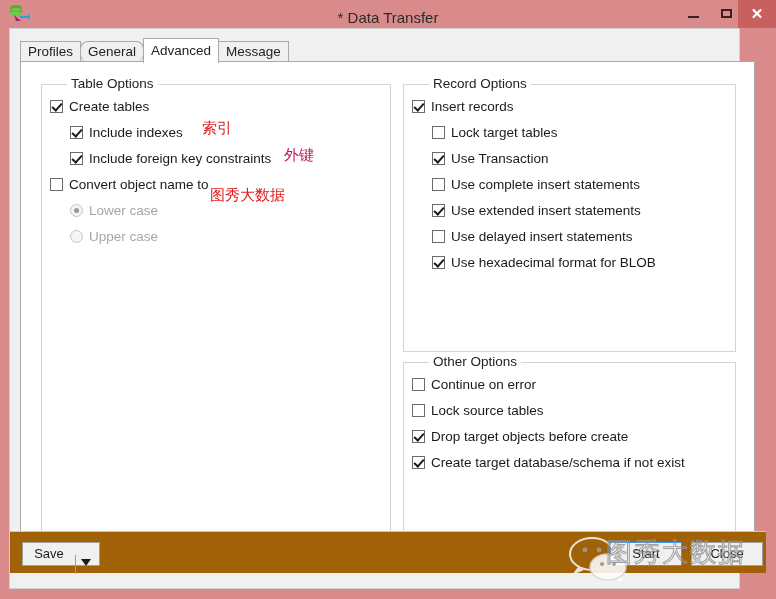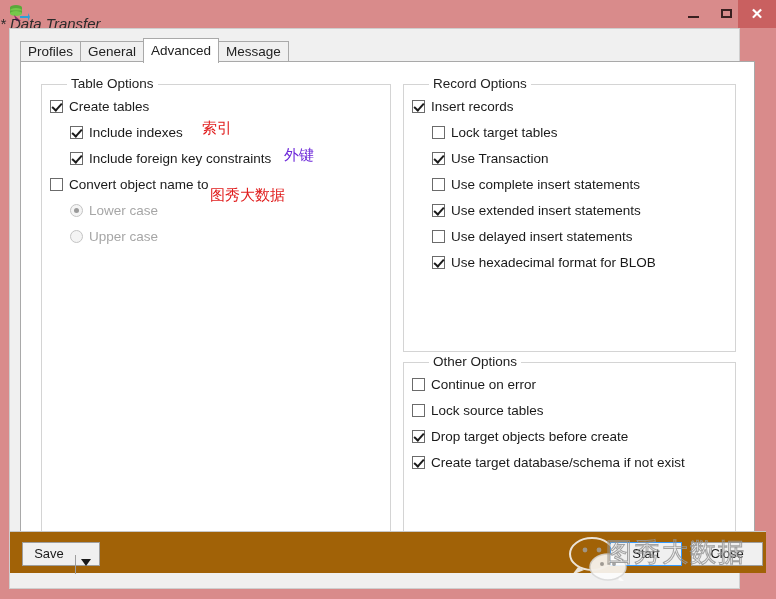--- a/index.html
+++ b/index.html
@@ -19,26 +19,26 @@
   .titlebar {
     position: absolute; left: 0; top: 0;
     width: 776px; height: 28px;
     background: #d98b8b;
   }
   .app-icon {
     position: absolute; left: 8px; top: 4px;
     width: 22px; height: 20px;
   }
   .title-text {
-    position: absolute; left: 0; top: 10px;
+    position: absolute; left: 0; top: 4px;
     width: 776px; height: 28px;
     line-height: 28px;
+    text-align: center;
     font-size: 15px;
     color: #2b2b2b;
-    font-style: italic;
   }
   .win-btn {
     position: absolute; top: 0;
     width: 33px; height: 28px;
     cursor: default;
   }
   .btn-min { right: 66px; }
   .btn-max { right: 33px; }
   .btn-close { right: 0; width: 38px; background: #c96060; }
   .glyph-min {
@@ -243,21 +243,21 @@
     </div>
     <div class="win-btn btn-close">
       <div class="glyph-close">✕</div>
     </div>
   </div>
 
   <div class="client">
 
     <div class="tabstrip">
       <div class="tab" id="tab0" style="left: 0px;">Profiles</div>
-      <div class="tab" id="tab1" style="left: 60.0156px;">General</div>
+      <div class="tab" id="tab1" style="left: 60.0156px; border-radius: 8px;">General</div>
       <div class="tab active" id="tab2" style="left: 123.047px;">Advanced</div>
       <div class="tab" id="tab3" style="left: 198.094px;">Message Log</div>
     </div>
 
     <div class="tabpage">
 
       <div class="group" id="grp-table">
         <div class="group-title">Table Options</div>
         <div id="table-options-list">
             <div class="optrow" style="left: 8px; top: 14px;">
@@ -338,21 +338,21 @@
             </div>
             <div class="optrow" style="left: 8px; top: 92px;">
               <span class="cbox checked"></span>
               <span class="optlabel">Create target database/schema if not exist</span>
             </div>
           </div>
       </div>
 
       <div id="annotation-layer">
           <div class="annot" style="left: 181px; top: 57px; color: rgb(224, 27, 27);">索引</div>
-          <div class="annot" style="left: 263px; top: 84px; color: #6d28d9;">外键</div>
+          <div class="annot" style="left: 263px; top: 84px; color: #be185d;">外键</div>
           <div class="annot" style="left: 189px; top: 124px; color: rgb(224, 27, 27);">图秀大数据</div>
         </div>
     </div>
 
     <div class="bottombar">
       <div class="btn" id="save-btn">
         <div id="save-label">Save</div>
         <div id="save-sep"></div>
         <div id="save-arrow"></div>
       </div>

